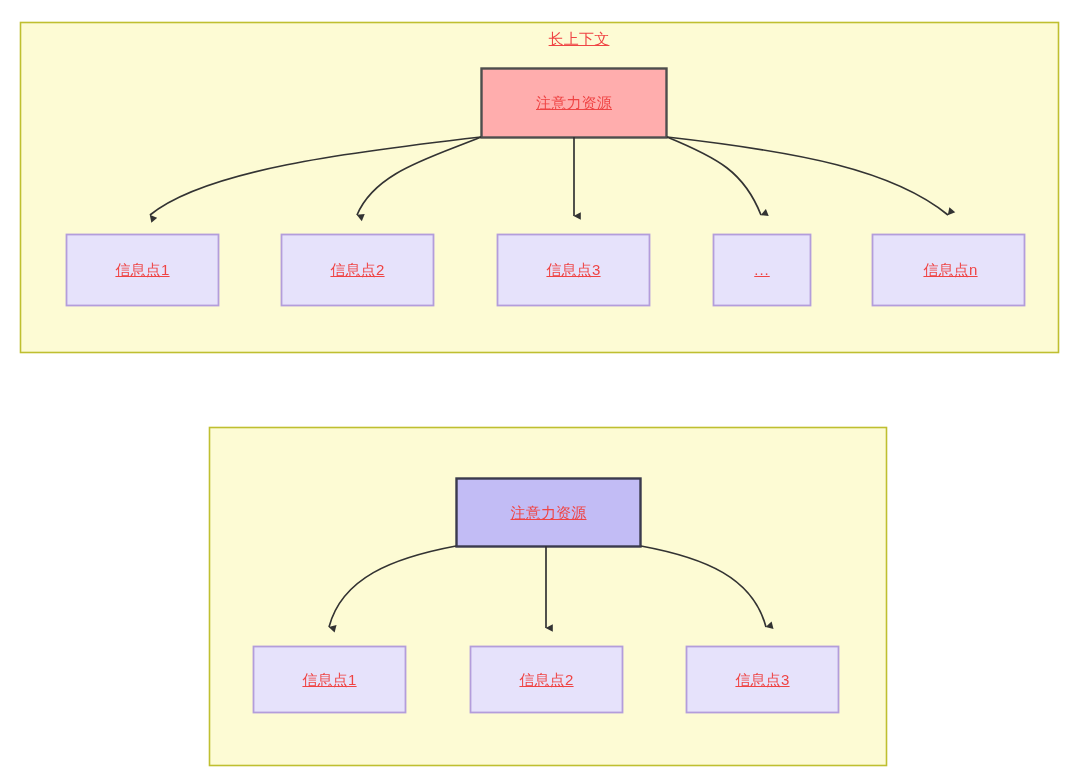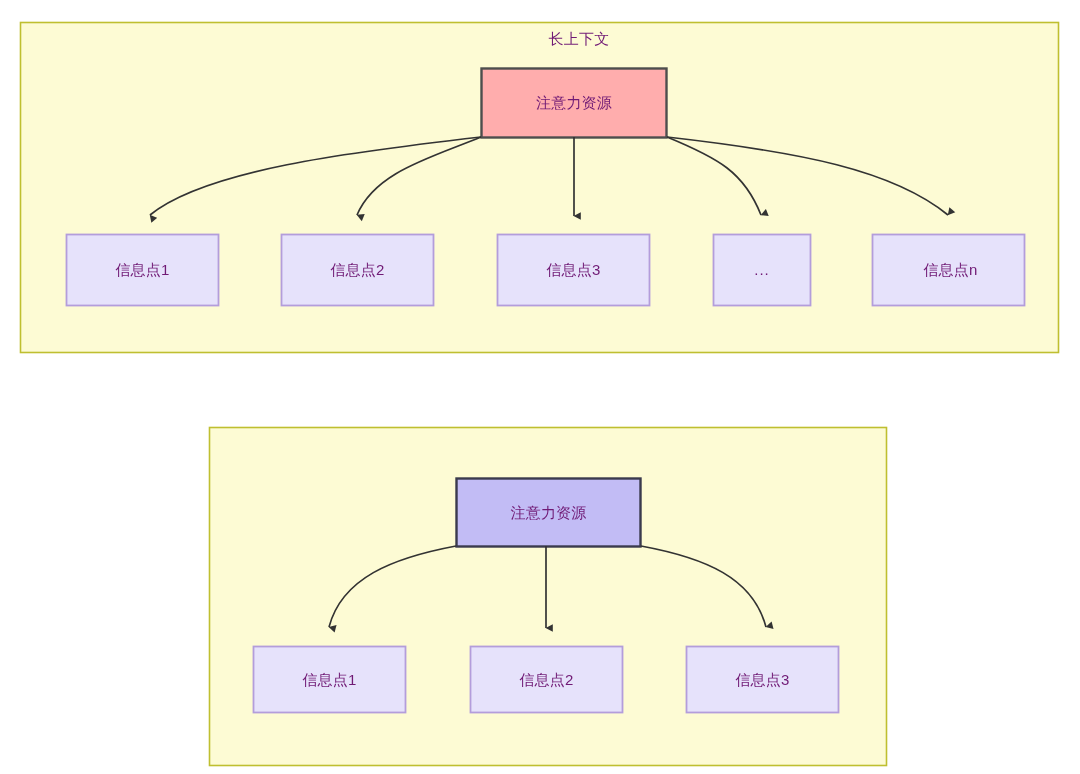--- a/index.html
+++ b/index.html
@@ -28,26 +28,27 @@
     width: 1080px;
     height: 774px;
   }
 
   
   .txt {
     position: absolute;
     display: flex;
     align-items: center;
     justify-content: center;
-    color: #701a75;
+    color: #ef4444;
     font-size: 15px;
     line-height: 1.2;
     white-space: nowrap;
     letter-spacing: 0.2px;
     user-select: none;
+    text-decoration: underline;
   }
   .txt.group-title {
     font-size: 15px;
   }
   .txt.node-label {
     font-size: 15px;
     text-align: right;
   }
   .txt.ellipsis-label {
     font-size: 15px;

